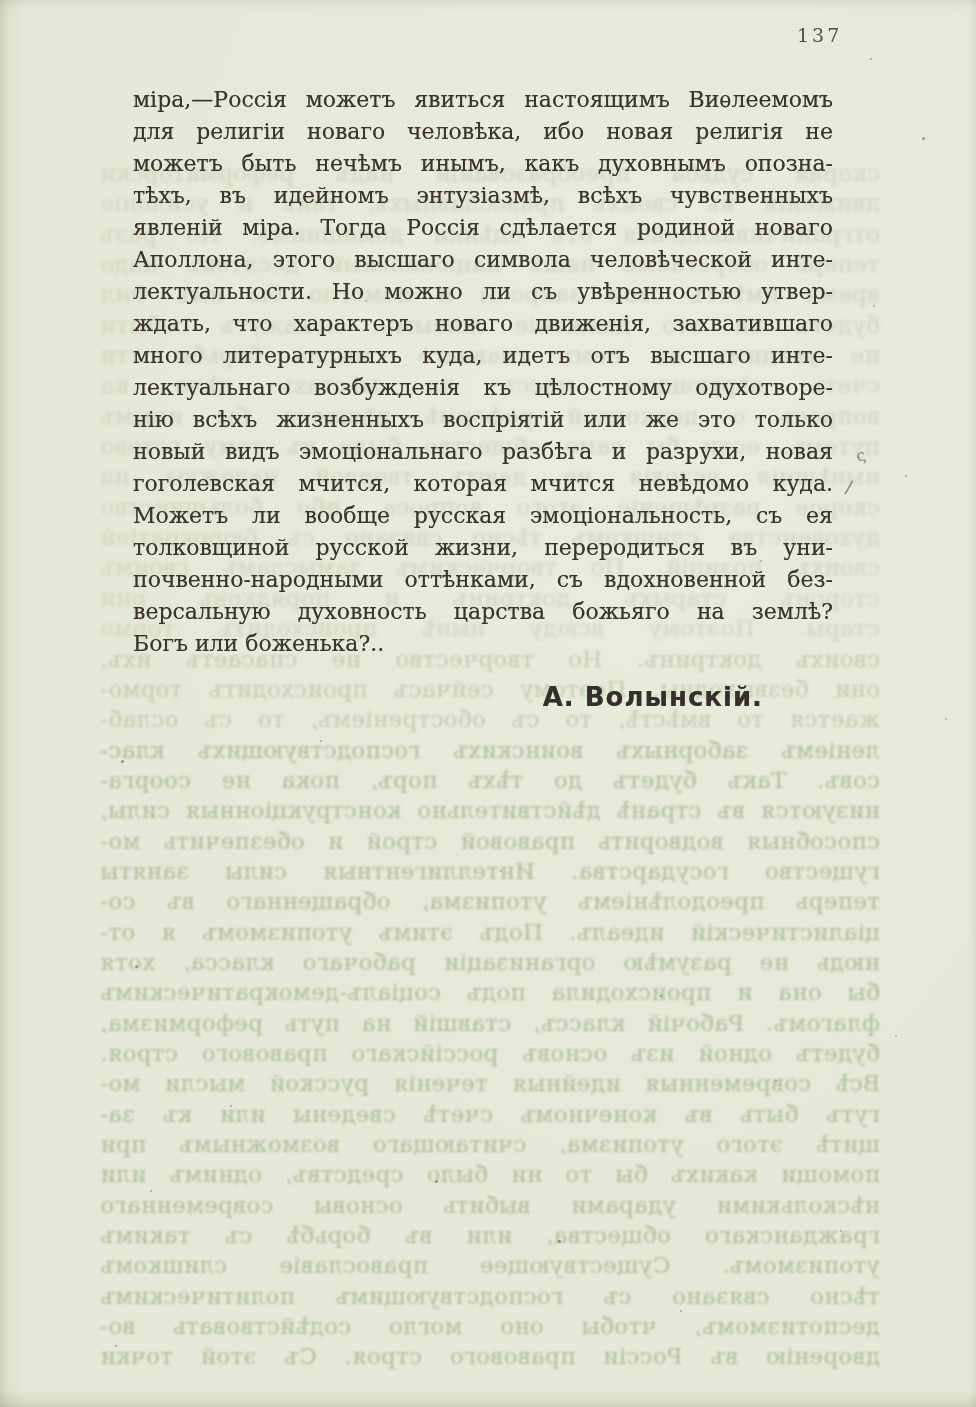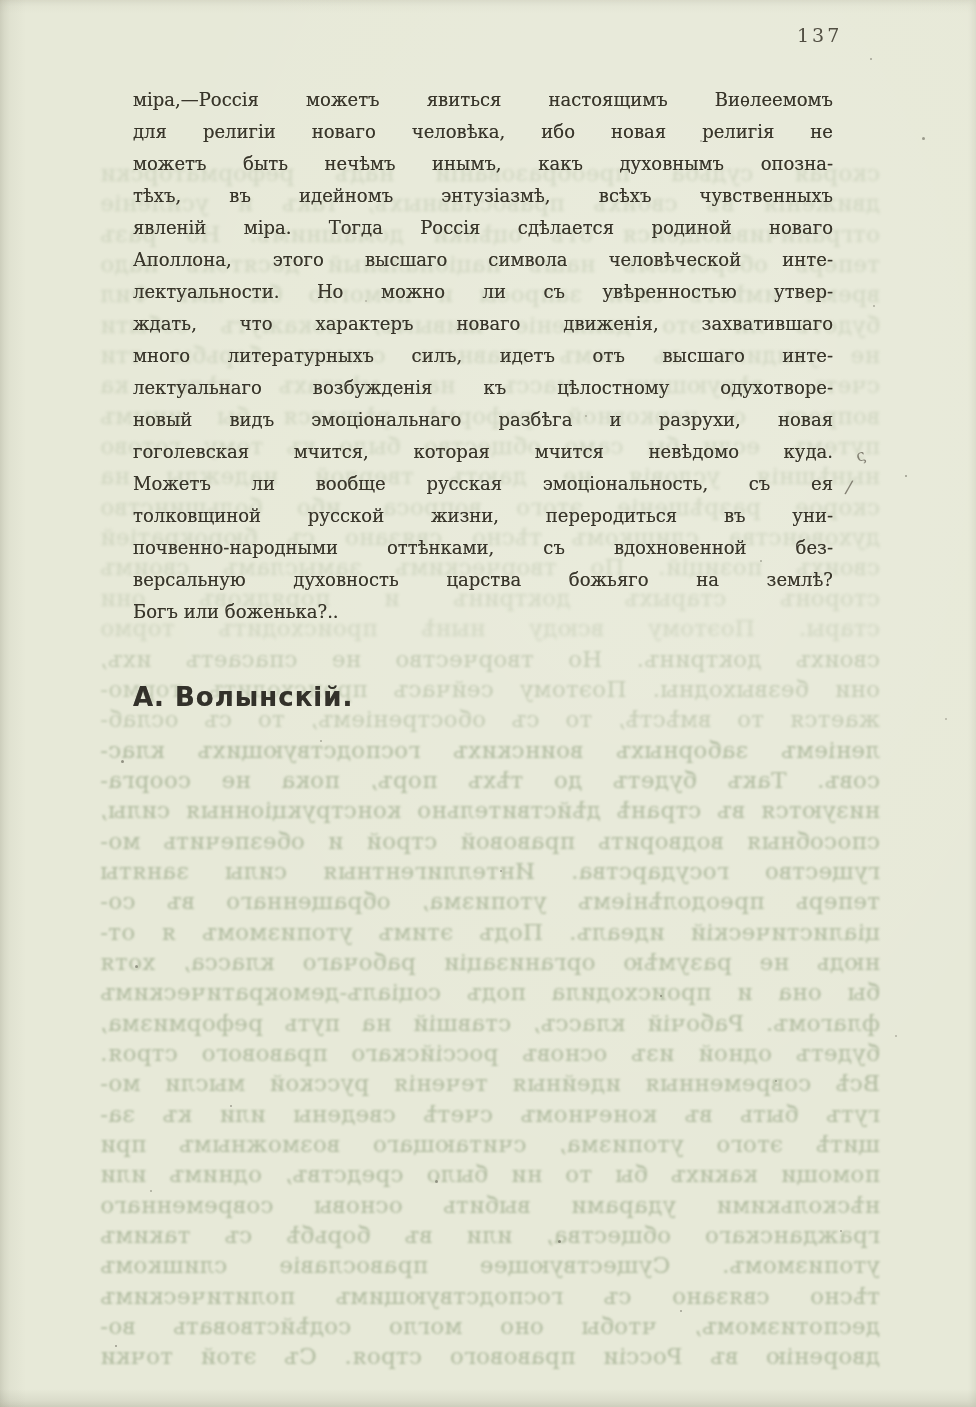--- a/index.html
+++ b/index.html
@@ -41,34 +41,34 @@
 
   
   .pagenum{
     position:absolute; left:797px; top:24px;
     font-size:19px; letter-spacing:3px;
     color:#514e42;
   }
   .main-text{
     position:absolute; left:133px; top:84px; width:700px;
     color:#38352a;
-    font-size:18px;
+    font-size:22px;
     line-height:32px;
     text-shadow:0 0 .5px rgba(56,53,42,.55);
   }
   .tline{
     text-align:justify;
     text-align-last:justify;
     white-space:nowrap;
     height:32px;
   }
   .main-text .tline:last-child{ text-align-last:left; }
   .signature{
     position:absolute; left:133px; top:682px; width:630px;
-    text-align:left;
+    text-align:right;
     font-family:"DejaVu Sans","Liberation Sans",sans-serif;
     font-weight:bold;
     font-size:26px;
     letter-spacing:1px;
     color:#33312a;
     text-shadow:0 0 .5px rgba(51,49,42,.5);
   }
 
   
   .pen-mark{
@@ -145,22 +145,23 @@
   <div class="main-text">
 
   <div class="tline">міра,—Россія можетъ явиться настоящимъ Виѳлеемомъ</div>
       <div class="tline">для религіи новаго человѣка, ибо новая религія не</div>
       <div class="tline">можетъ быть нечѣмъ инымъ, какъ духовнымъ опозна-</div>
       <div class="tline">тѣхъ, въ идейномъ энтузіазмѣ, всѣхъ чувственныхъ</div>
       <div class="tline">явленій міра. Тогда Россія сдѣлается родиной новаго</div>
       <div class="tline">Аполлона, этого высшаго символа человѣческой инте-</div>
       <div class="tline">лектуальности. Но можно ли съ увѣренностью утвер-</div>
       <div class="tline">ждать, что характеръ новаго движенія, захватившаго</div>
-      <div class="tline">много литературныхъ силъ, идетъ отъ высшаго инте-</div>
+      <div class="tline">много литературныхъ куда, идетъ отъ высшаго инте-</div>
       <div class="tline">лектуальнаго возбужденія къ цѣлостному одухотворе-</div>
+      <div class="tline">нію всѣхъ жизненныхъ воспріятій или же это только</div>
       <div class="tline">новый видъ эмоціональнаго разбѣга и разрухи, новая</div>
       <div class="tline">гоголевская мчится, которая мчится невѣдомо куда.</div>
       <div class="tline">Можетъ ли вообще русская эмоціональность, съ ея</div>
       <div class="tline">толковщиной русской жизни, переродиться въ уни-</div>
       <div class="tline">почвенно-народными оттѣнками, съ вдохновенной без-</div>
       <div class="tline">версальную духовность царства божьяго на землѣ?</div>
       <div class="tline">Богъ или боженька?..</div>
     </div>
 
   <div class="signature">А. Волынскій.</div>

